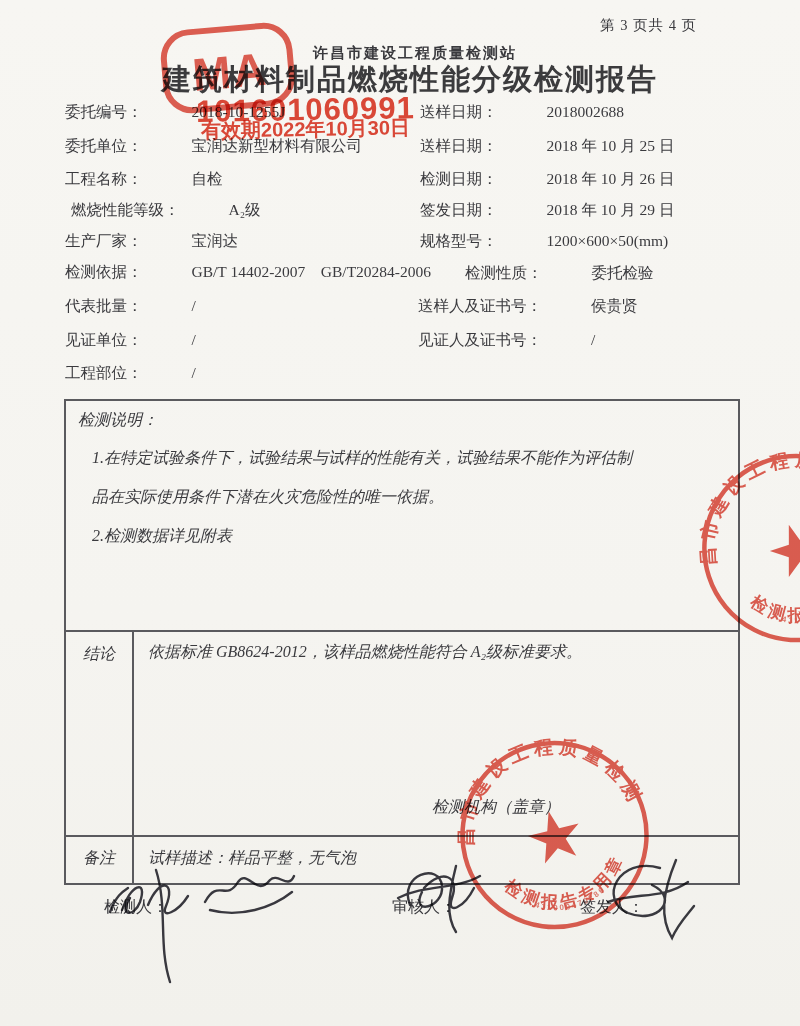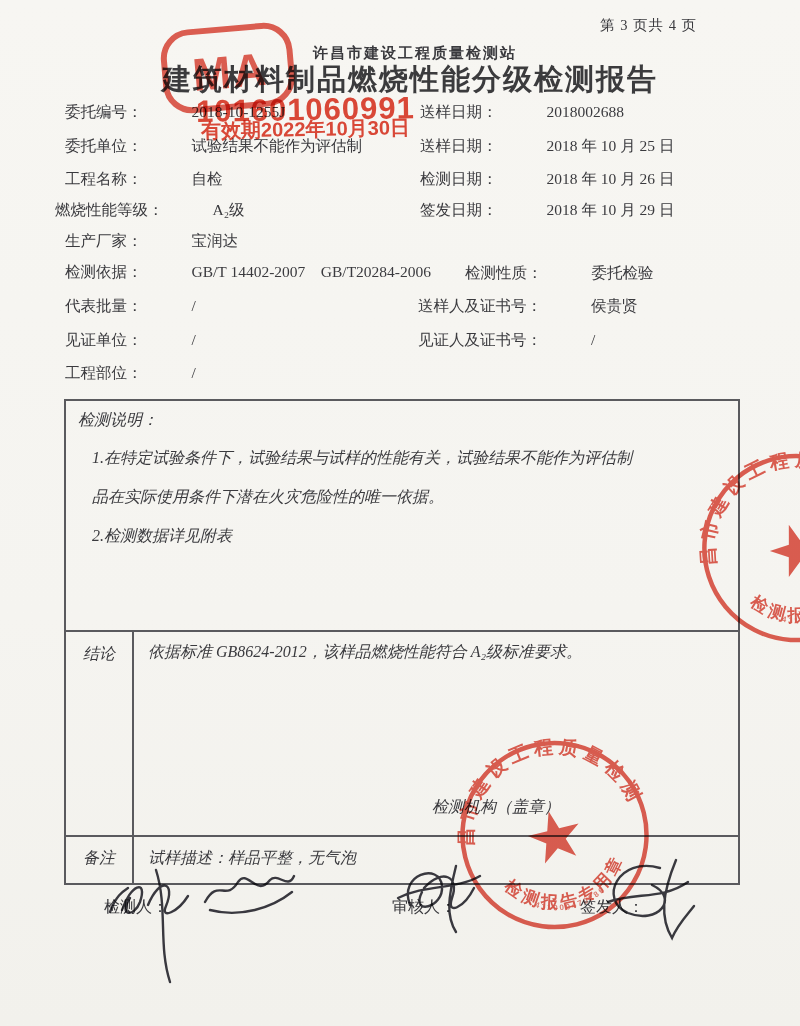--- a/index.html
+++ b/index.html
@@ -36,33 +36,34 @@
 </head>
 <body>
 
 <div class="page">
 
   <div class="pageno">第 3 页共 4 页</div>
   <div class="orgname">许昌市建设工程质量检测站</div>
   <div class="title">建筑材料制品燃烧性能分级检测报告</div>
 
   <div class="info-row" style="left:65px;top:102px"><span class="lbl">委托编号：</span><span class="val">2018-10-1255J</span></div>
-  <div class="info-row" style="left:65px;top:136px"><span class="lbl">委托单位：</span><span class="val">试验结果不能作为评估制</span></div>
+  <div class="info-row" style="left:65px;top:136px"><span class="lbl">委托单位：</span><span class="val">宝润达新型材料有限公司</span></div>
   <div class="info-row" style="left:65px;top:169px"><span class="lbl">工程名称：</span><span class="val">自检</span></div>
-  <div class="info-row" style="left:55px;top:200px"><span class="lbl">燃烧性能等级：</span><span class="val">A₂级</span></div>
+  <div class="info-row" style="left:71px;top:200px"><span class="lbl">燃烧性能等级：</span><span class="val">A₂级</span></div>
   <div class="info-row" style="left:65px;top:231px"><span class="lbl">生产厂家：</span><span class="val">宝润达</span></div>
   <div class="info-row" style="left:65px;top:262px"><span class="lbl">检测依据：</span><span class="val">GB/T 14402-2007    GB/T20284-2006</span></div>
   <div class="info-row" style="left:65px;top:296px"><span class="lbl">代表批量：</span><span class="val">/</span></div>
   <div class="info-row" style="left:65px;top:330px"><span class="lbl">见证单位：</span><span class="val">/</span></div>
   <div class="info-row" style="left:65px;top:363px"><span class="lbl">工程部位：</span><span class="val">/</span></div>
 
   <div class="info-row" style="left:420px;top:102px"><span class="lbl">送样日期：</span><span class="val">2018002688</span></div>
   <div class="info-row" style="left:420px;top:136px"><span class="lbl">送样日期：</span><span class="val">2018 年 10 月 25 日</span></div>
   <div class="info-row" style="left:420px;top:169px"><span class="lbl">检测日期：</span><span class="val">2018 年 10 月 26 日</span></div>
   <div class="info-row" style="left:420px;top:200px"><span class="lbl">签发日期：</span><span class="val">2018 年 10 月 29 日</span></div>
+  <div class="info-row" style="left:420px;top:231px"><span class="lbl">规格型号：</span><span class="val">1200×600×50(mm)</span></div>
   <div class="info-row" style="left:465px;top:263px"><span class="lbl">检测性质：</span><span class="val">委托检验</span></div>
   <div class="info-row" style="left:418px;top:296px"><span class="lbl">送样人及证书号：</span><span class="val">侯贵贤</span></div>
   <div class="info-row" style="left:418px;top:330px"><span class="lbl">见证人及证书号：</span><span class="val">/</span></div>
 
   <div class="box-table">
     <div class="hline" style="top:229px"></div>
     <div class="hline" style="top:434px"></div>
     <div class="vline" style="left:66px;top:229px;height:253px"></div>
 
     <div class="cell-text" style="left:12px;top:9px">检测说明：</div>

